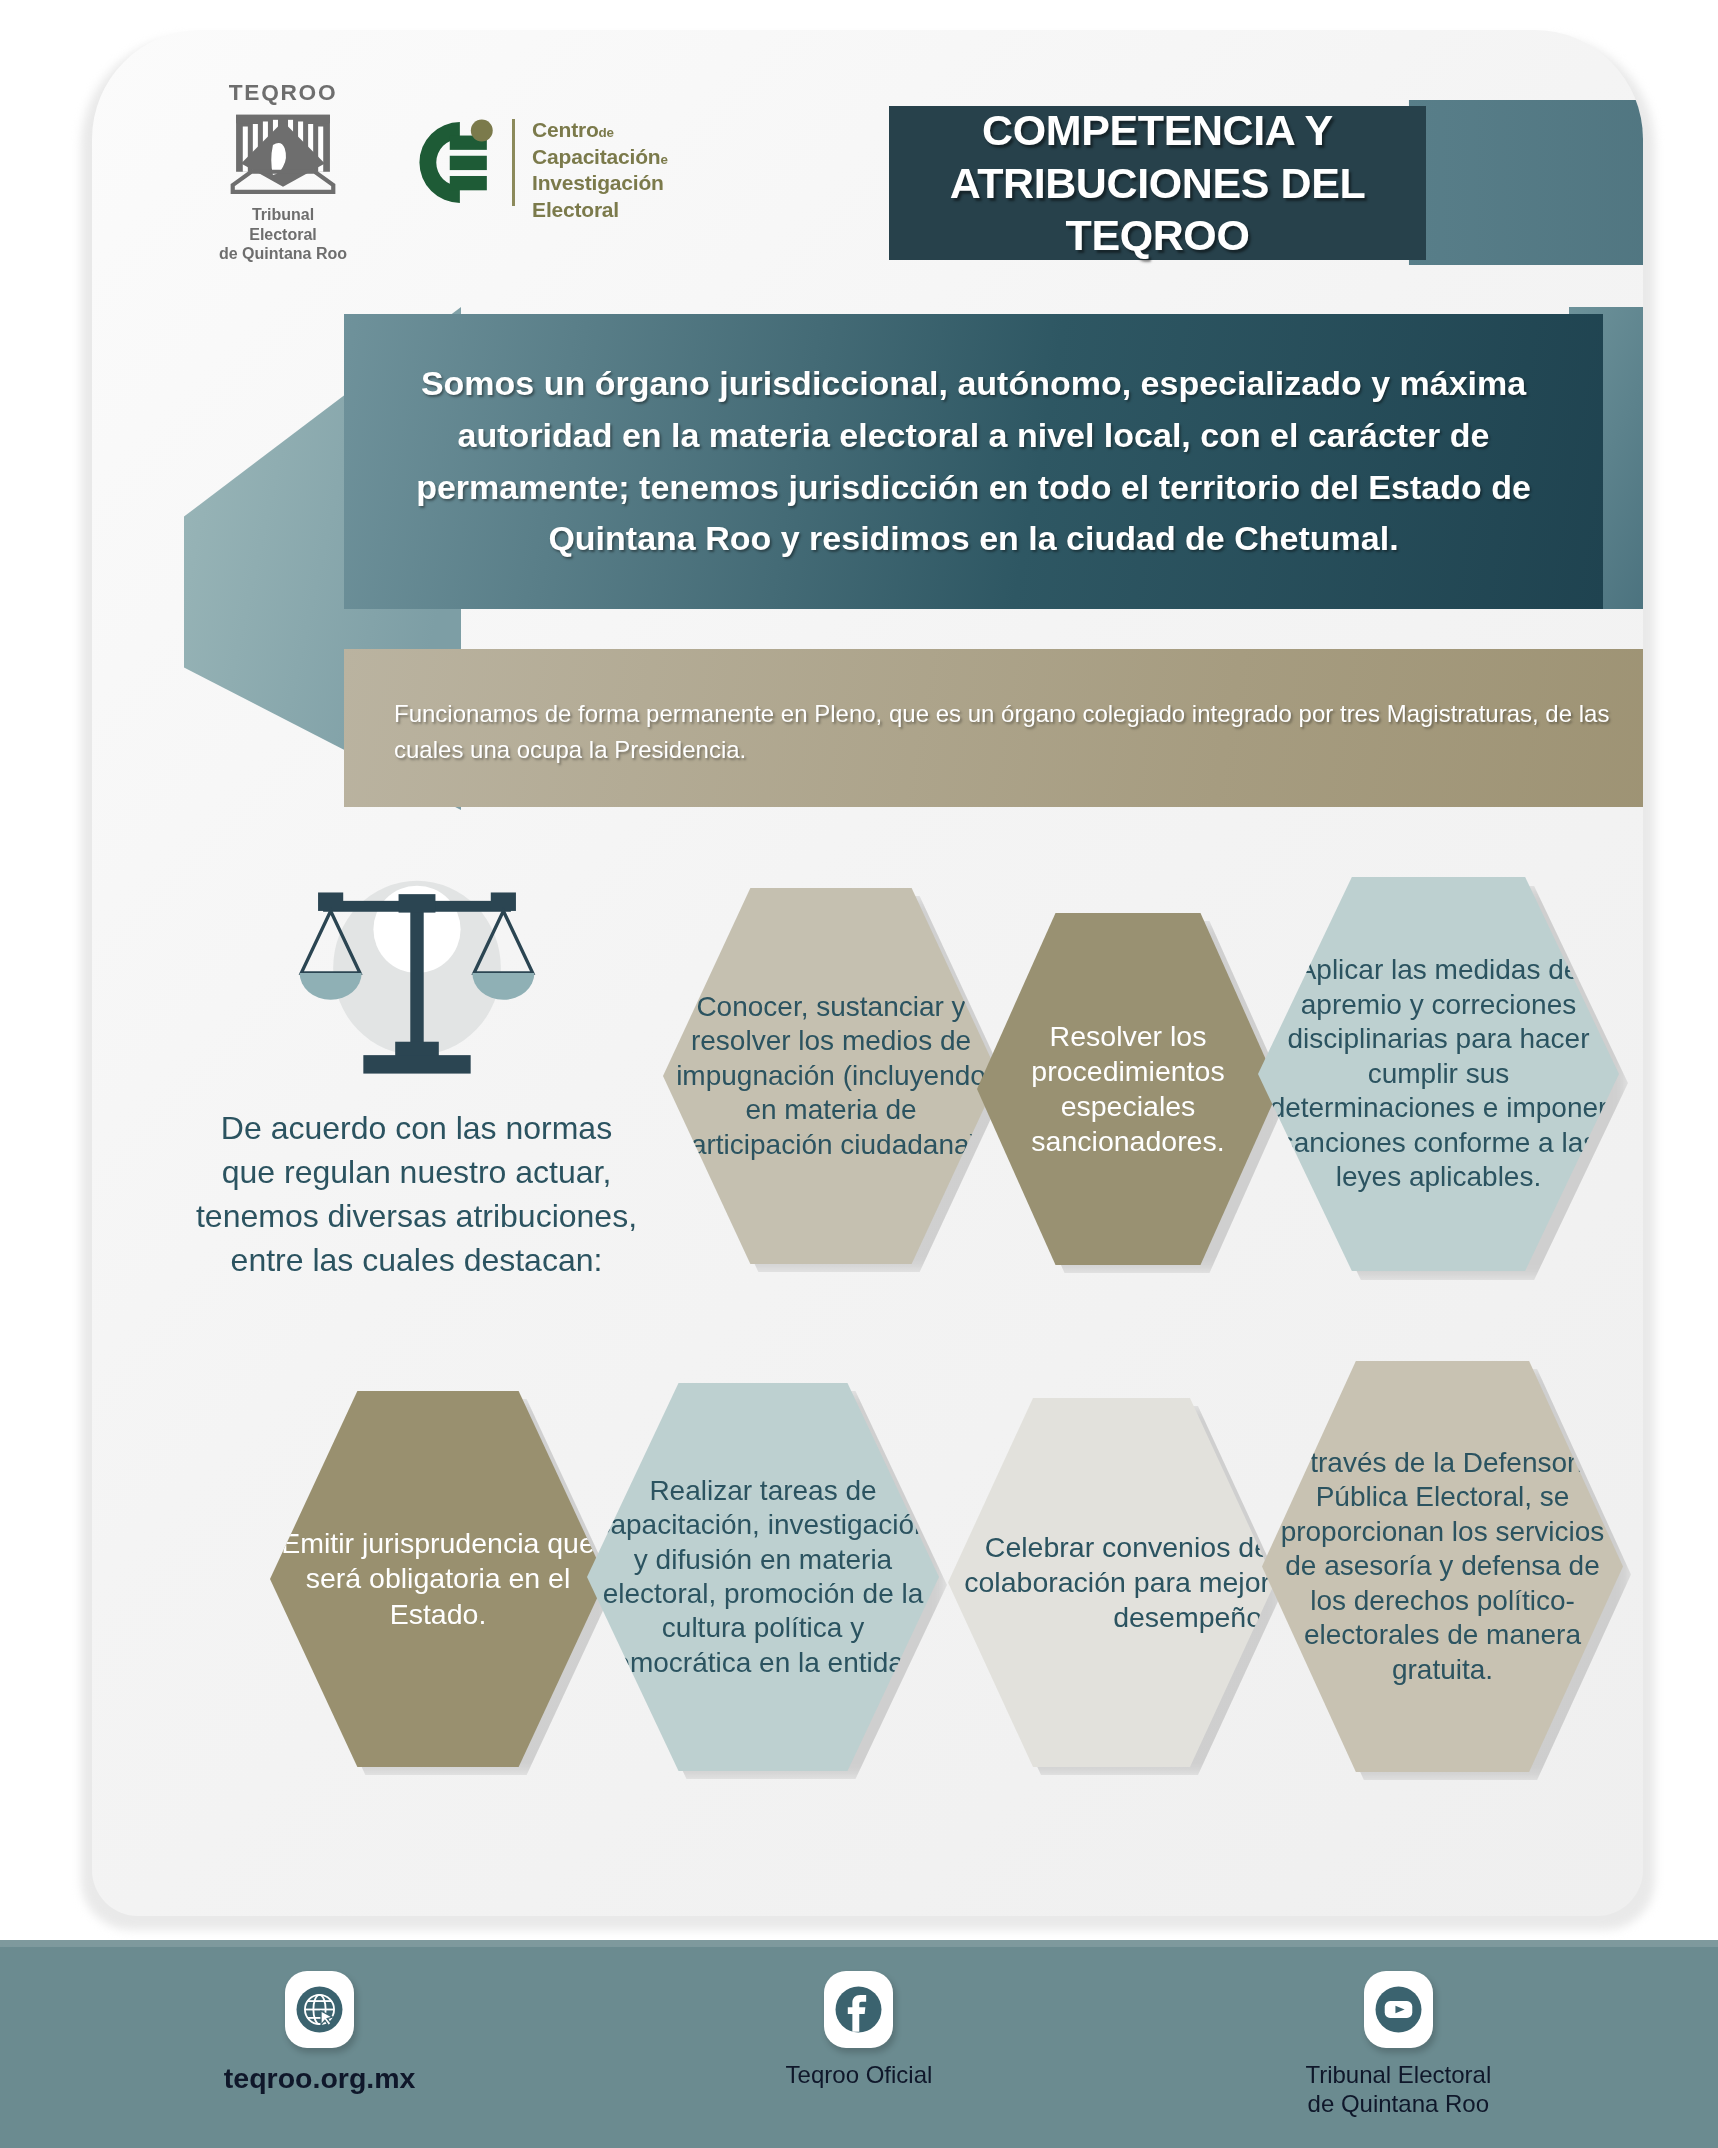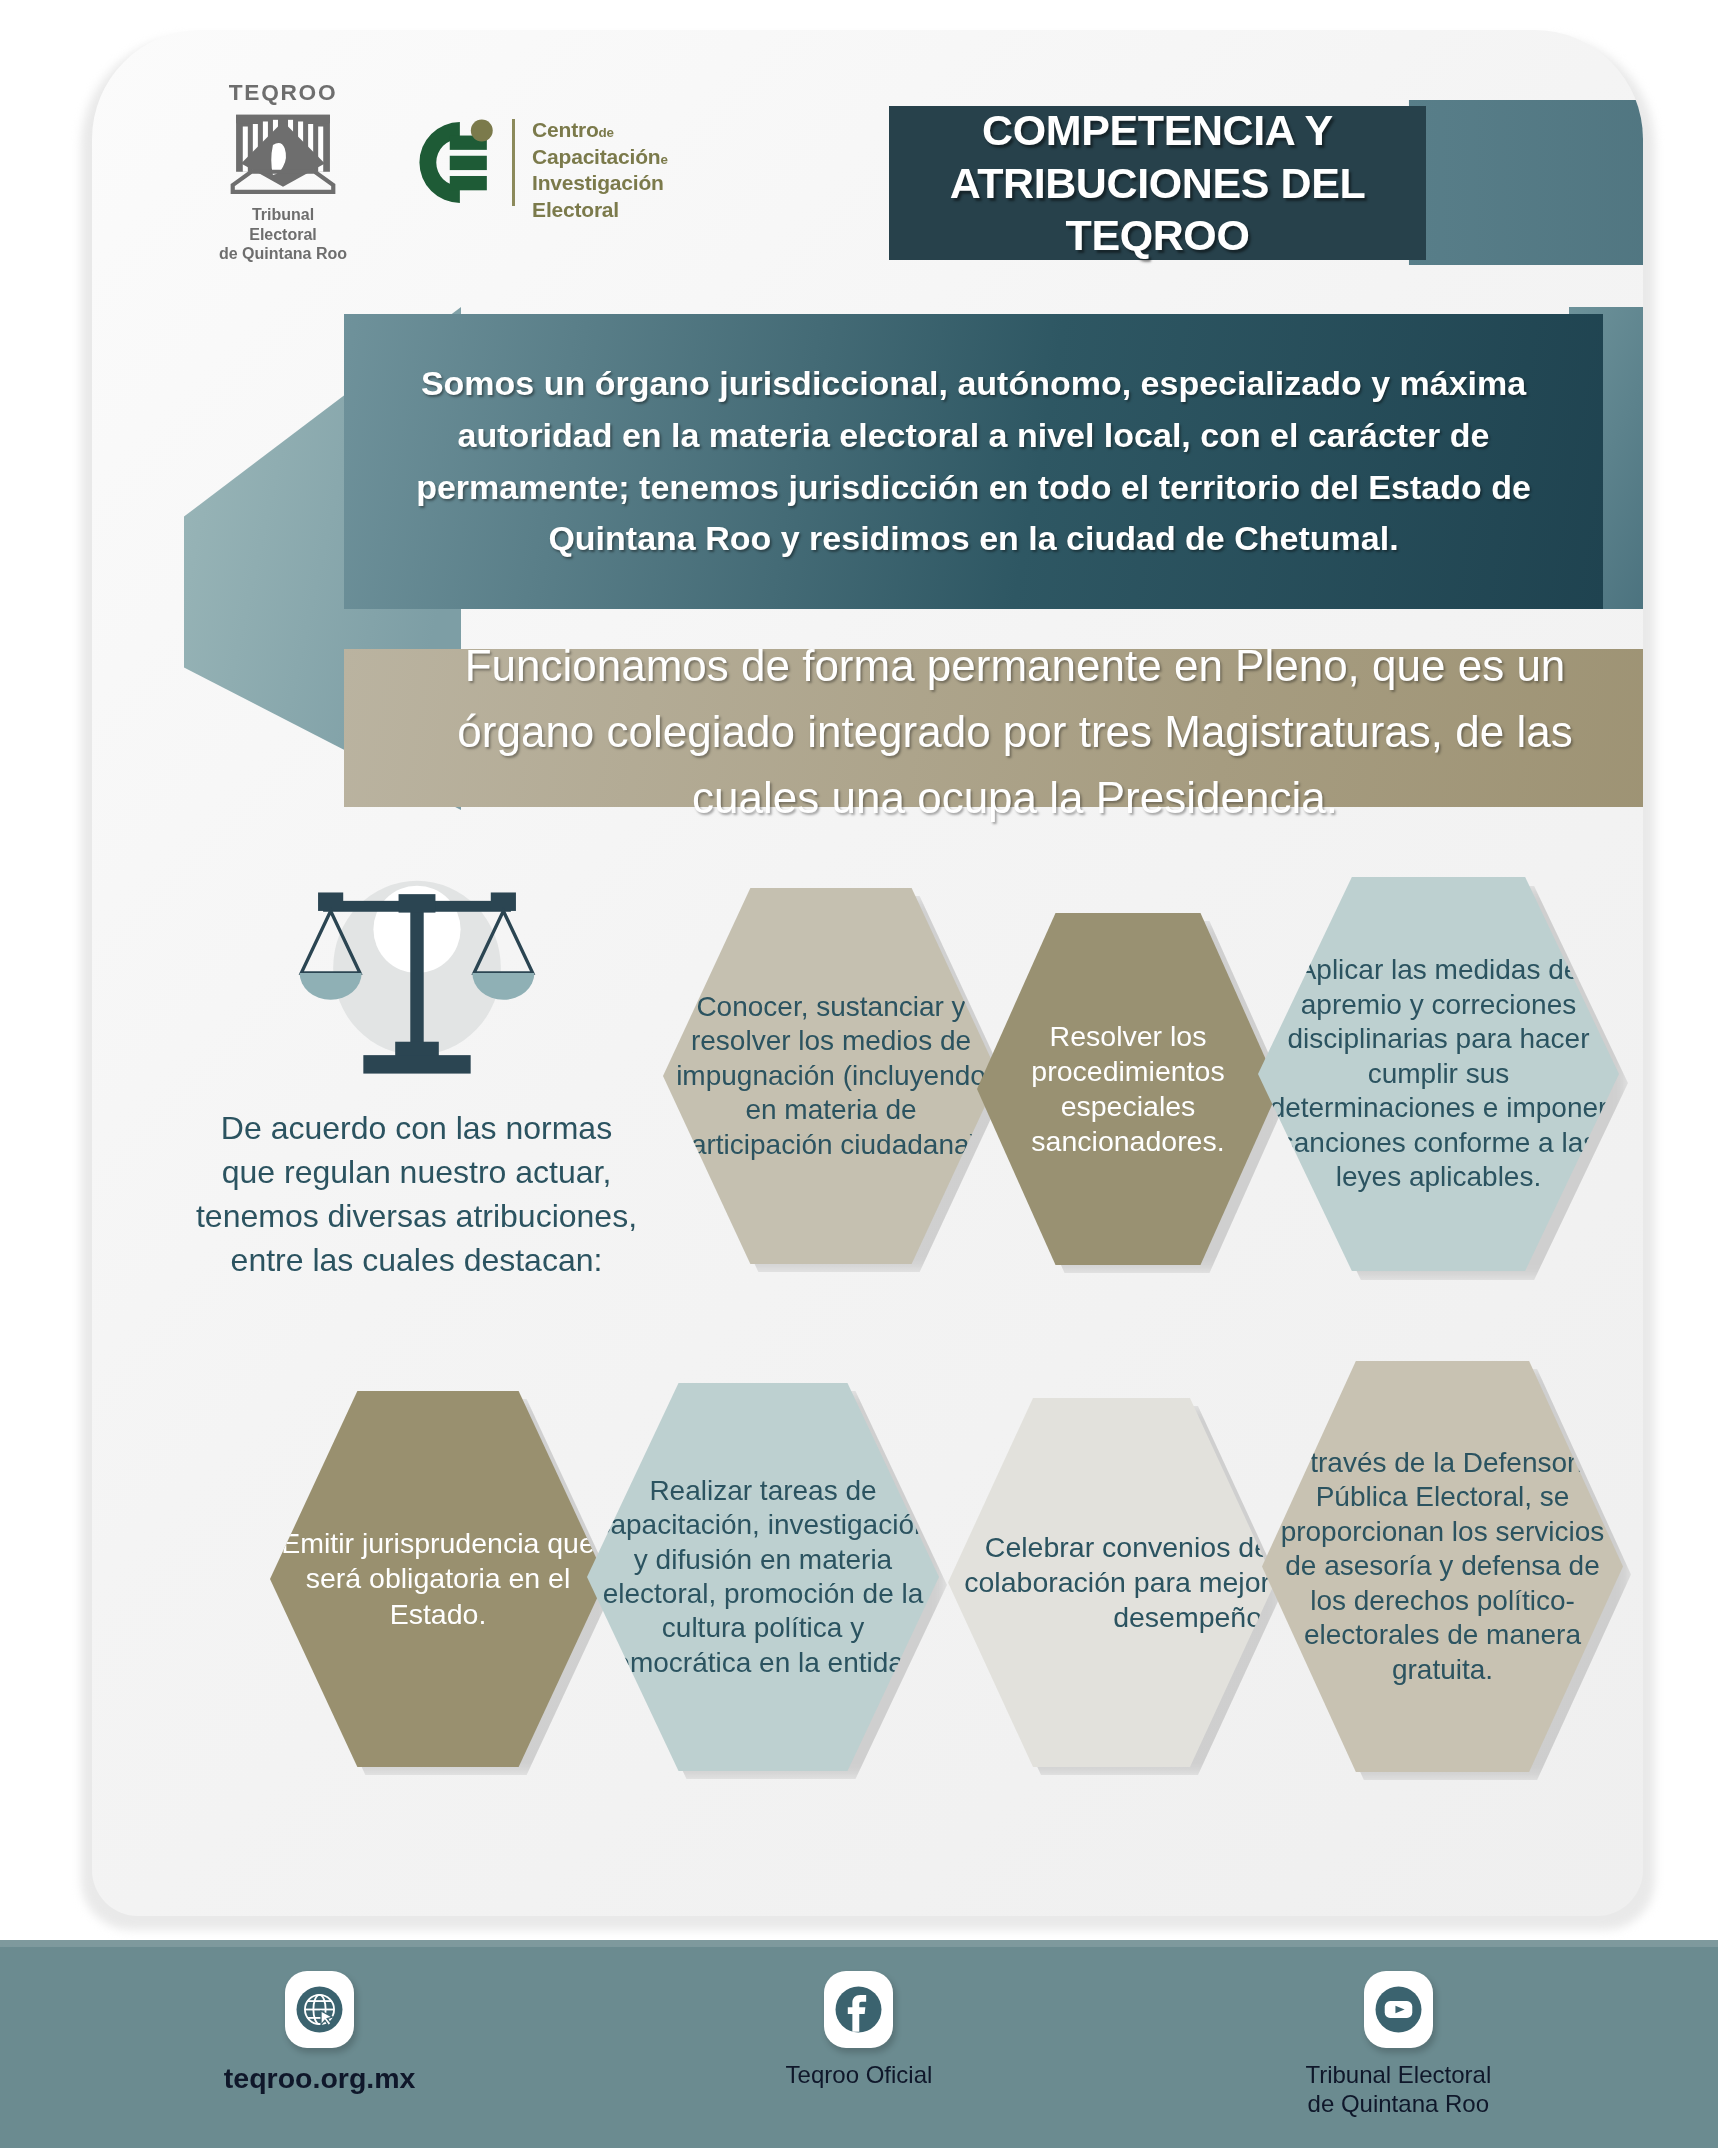--- a/index.html
+++ b/index.html
@@ -81,22 +81,22 @@
 
   
   .banner2 {
     position: absolute; left: 252px; top: 619px;
     width: 1467px; height: 158px;
     background: linear-gradient(100deg,#bab3a0 0%,#a69c80 60%,#9b9070 100%);
     display: flex; align-items: center;
     padding: 0 34px 0 50px;
   }
   .banner2-text {
-    color: #ffffff; font-size: 44px; line-height: 1.5;
-    text-align: center; width: 1242px;
+    color: #ffffff; font-size: 24px; line-height: 1.5;
+    text-align: left; width: 1242px;
     text-shadow: 1.7px 1.7px 2.5px rgba(0,0,0,.35);
     margin-top: 7px;
   }
   .gavel { position: absolute; left: 1510px; top: 601px; width: 201px; height: 159px; }
 
   
   .scales-block { position: absolute; left: 102px; top: 839px; width: 445px; text-align: center; }
   .scales-icon { width: 252px; height: 218px; display: block; margin: 0 auto; }
   .scales-text {
     margin-top: 18.5px; font-size: 32px; line-height: 1.38;

